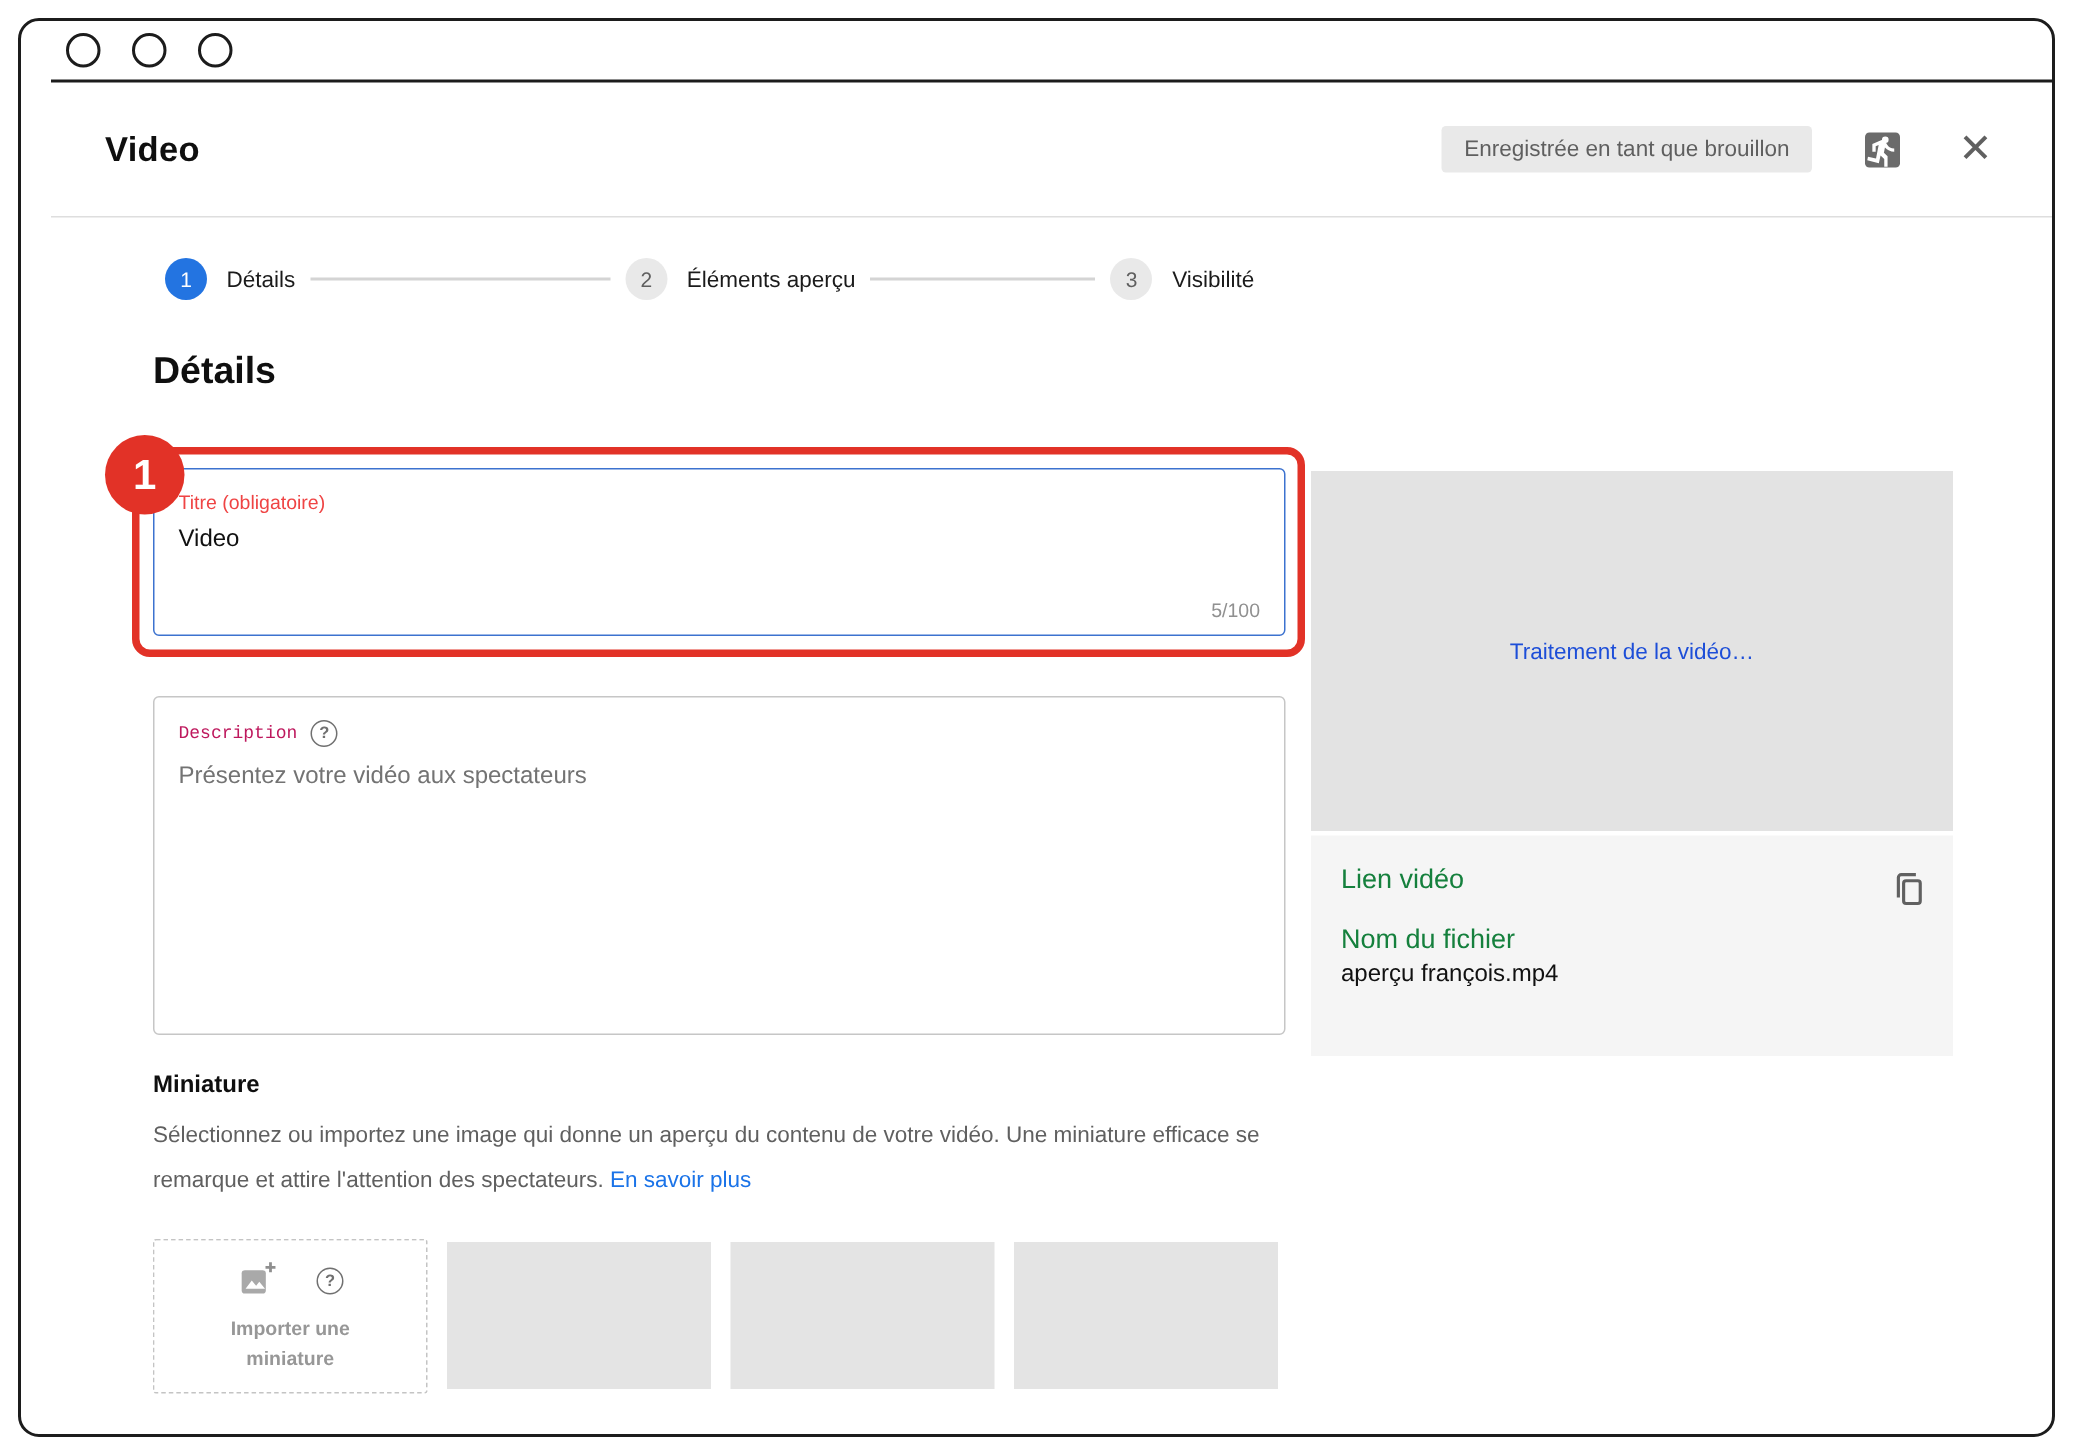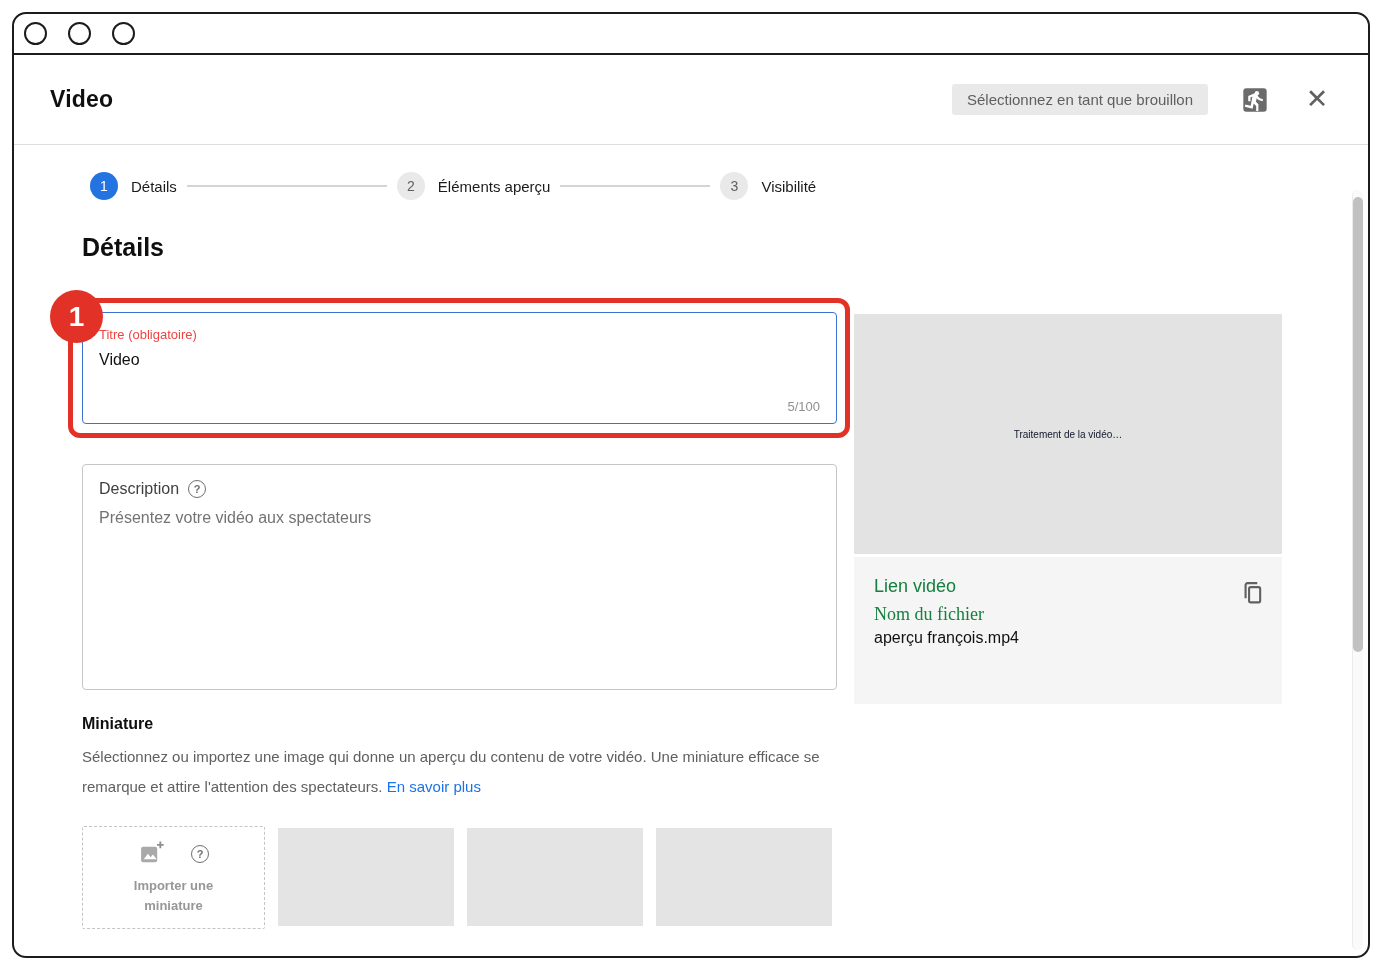--- a/index.html
+++ b/index.html
@@ -5,21 +5,21 @@
   * { margin:0; padding:0; box-sizing:border-box; }
   html,body { background:#ffffff; }
   body {
     width:1382px; height:970px; position:relative; overflow:hidden;
     font-family:"Liberation Sans","DejaVu Sans",sans-serif;
     color:#0f0f0f;
   }
   
   .window {
     position:absolute; left:12px; top:12px; width:1358px; height:946px;
-    border:2px solid #1c1c1c; border-radius:14px; background:#fff; overflow:hidden;
+    border:2px solid #1c1c1c; border-radius:14px; background:#fff; overflow:hidden;padding-left:20px;
   }
   .titlebar {
     height:41px; border-bottom:2px solid #1c1c1c;
     display:flex; align-items:center; padding-left:10px; gap:21px;
   }
   .tl-circle { width:23px; height:23px; border:2px solid #1c1c1c; border-radius:50%; background:#fff; }
 
   
   .dlg-header {
     height:90px; border-bottom:1px solid #dedede;
@@ -71,41 +71,41 @@
   .field-label-blue { font-size:13px; color:#ef4444; font-weight:500; }
   .title-value { font-size:16px; color:#111; margin-top:9px; }
   .title-counter { position:absolute; right:16px; bottom:9px; font-size:13px; color:#909090; }
 
   
   .desc-field {
     position:absolute; left:68px; top:319px; width:755px; height:226px;
     border:1px solid #c6c6c6; border-radius:4px; background:#fff; padding:15px 16px;
   }
   .desc-label-row { display:flex; align-items:center; gap:9px; }
-  .desc-label { font-size:16px; color:#404040; }
+  .desc-label { font-size:12px; color:#be185d;font-family:Liberation Mono, monospace; }
   .help-circle {
     width:18px; height:18px; border:1.6px solid #707070; border-radius:50%;
     color:#707070; font-size:11px; font-weight:700;
     display:flex; align-items:center; justify-content:center;
   }
   .desc-placeholder { margin-top:11px; font-size:16px; color:#737373; }
 
   
   .preview-box {
     position:absolute; left:840px; top:169px; width:428px; height:240px; background:#e3e3e3;
     display:flex; align-items:center; justify-content:center;
   }
-  .preview-text { color:#0f172a; font-size:10px; }
+  .preview-text { color:#1d4ed8; font-size:15px; }
   .info-panel {
     position:absolute; left:840px; top:412px; width:428px; height:147px; background:#f5f5f5;
     padding:19px 20px;
   }
   .info-label { font-size:18px; color:#15803d; }
   .video-link { font-size:16px; color:#1a73e8; font-weight:500; margin-top:5px; cursor:pointer; }
-  .file-label { margin-top:7px;font-family:Liberation Serif, serif; }
+  .file-label { margin-top:19px; }
   .file-name { font-size:16px; color:#111; margin-top:4px; }
   .copy-btn { position:absolute; right:16px; top:22px; cursor:pointer; }
 
   
   .mini-heading { position:absolute; left:68px; top:570px; font-size:16px; font-weight:700; }
   .mini-desc {
     position:absolute; left:68px; top:597px; width:745px;
     font-size:15px; color:#606060; line-height:30px;
   }
   .learn-more { color:#1a73e8; cursor:pointer; }
@@ -136,21 +136,21 @@
 
   <div class="titlebar">
     <div class="tl-circle"></div>
     <div class="tl-circle"></div>
     <div class="tl-circle"></div>
   </div>
 
   <div class="dlg-header">
     <div class="dlg-title">Video</div>
     <div class="hdr-right">
-      <div class="status-badge">Sélectionnez en tant que brouillon</div>
+      <div class="status-badge">Enregistrée en tant que brouillon</div>
       <div class="exit-btn">
         <svg width="28" height="28" viewBox="0 0 24 24">
           <rect x="2" y="2" width="20" height="20" rx="2.5" fill="#6b6b6b"></rect>
           <g fill="#ffffff">
             <circle cx="13.6" cy="6.2" r="1.9"></circle>
             <path d="M9.9 19.5l1-4.4 2.1 2v4.4h1.9v-5.9l-2.1-2 .6-3c1.3 1.5 3.2 2.4 5.3 2.4v-1.9c-1.8 0-3.3-.9-4.1-2.3l-.9-1.5c-.4-.6-1-1-1.7-1-.3 0-.5.1-.8.1l-5 2.1v4.5h1.9v-3.2l1.7-.7-1.5 7.8-4.6-1-.4 1.9 6.6 1.7z"></path>
           </g>
         </svg>
       </div>
       <div class="close-btn">✕</div>

